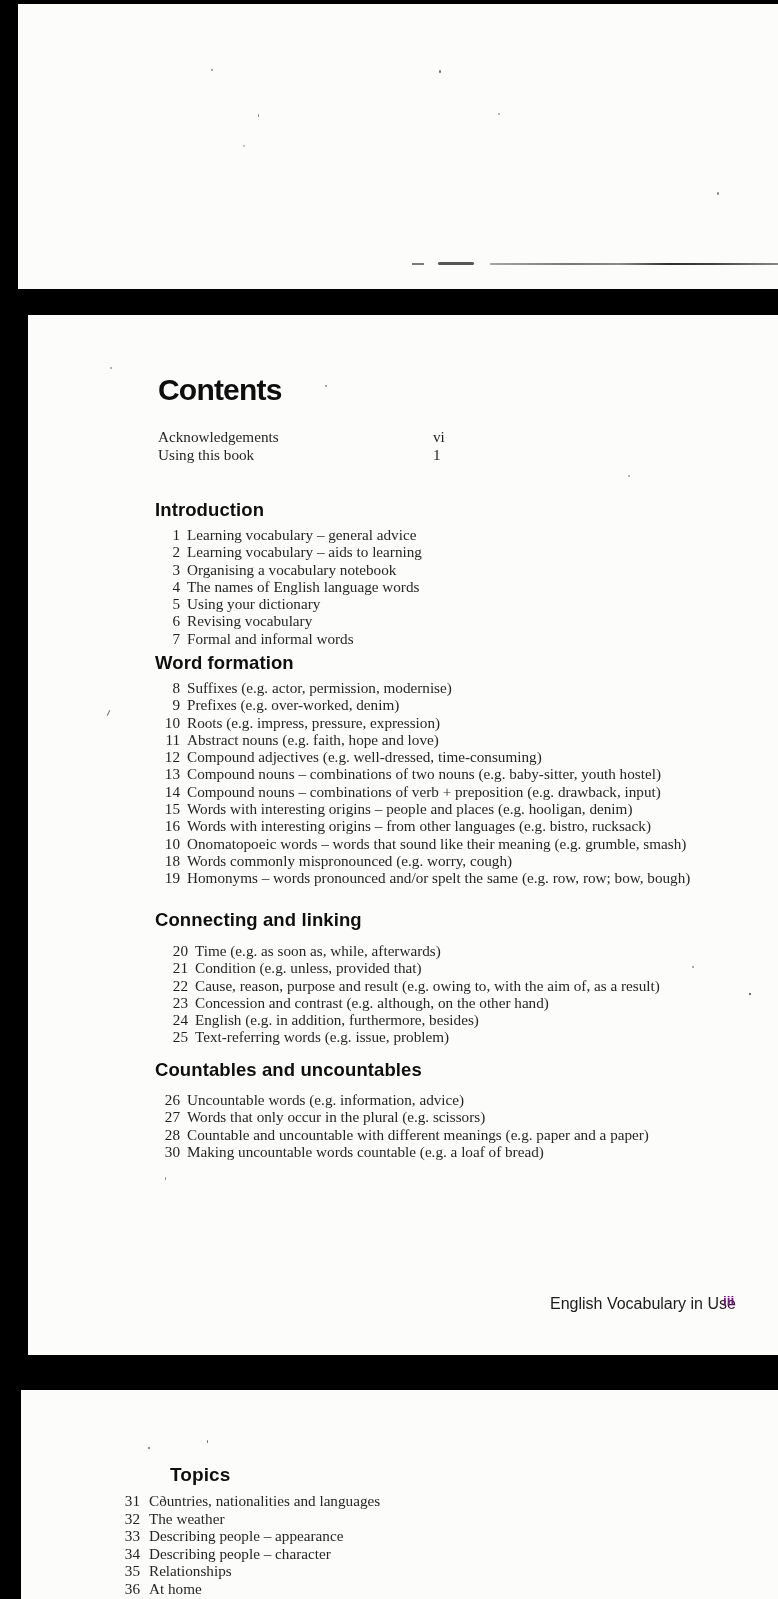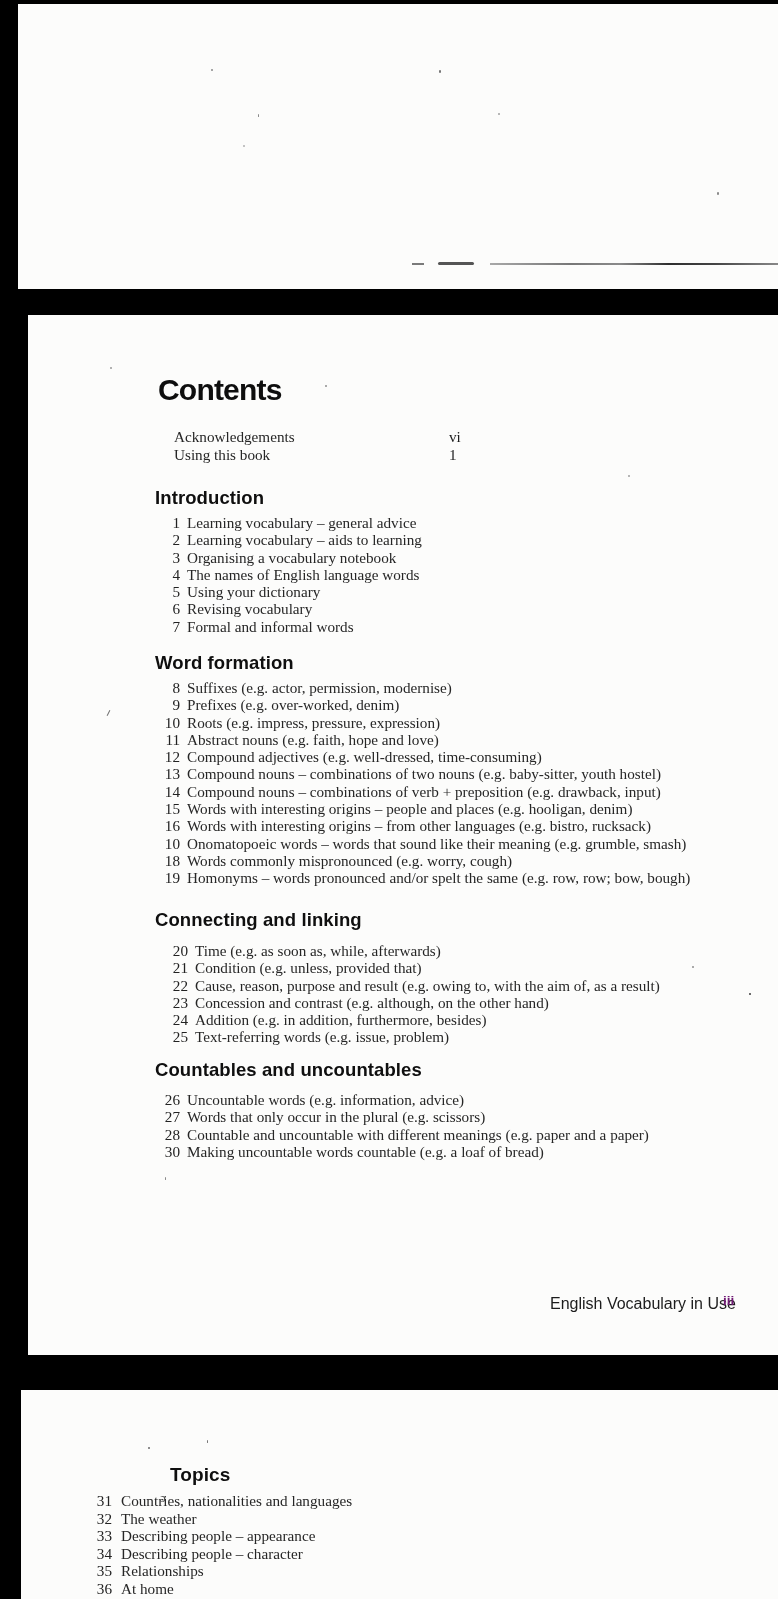--- a/index.html
+++ b/index.html
@@ -12,27 +12,27 @@
   #page-top{left:18px;top:4px;width:760px;height:285px;}
   #page-main{left:28px;top:315px;width:750px;height:1040px;}
   #page-bottom{left:21px;top:1390px;width:757px;height:209px;overflow:hidden;}
 
   
   .doc-title{
     position:absolute;left:130px;top:58px;margin:0;
     font-family:"Liberation Sans", sans-serif;font-weight:700;
     font-size:30px;line-height:34px;letter-spacing:-0.8px;color:#0e0e0e;
   }
-  #frontmatter{position:absolute;left:130px;top:113px;width:340px;margin-left:16px;}
+  #frontmatter{position:absolute;left:130px;top:113px;width:340px;}
   .fm-row{position:relative;height:17.6px;line-height:17.6px;
     font-size:15.2px;color:#262626;}
   .fm-page{position:absolute;left:275px;top:0;color:#1d1d1d;}
 
   .toc-section{position:absolute;left:0;right:0;}
-  #p1sections .toc-section:nth-child(1){top:172px;}
+  #p1sections .toc-section:nth-child(1){top:184px;}
   #p1sections .toc-section:nth-child(2){top:337px;}
   #p1sections .toc-section:nth-child(3){top:594px;}
   #p1sections .toc-section:nth-child(4){top:744px;}
   .sec-heading{
     font-family:"Liberation Sans", sans-serif;font-weight:700;
     font-size:18.5px;line-height:22px;color:#0f0f0f;margin-left:127px;
     letter-spacing:0.1px;
   }
   .sec-items{margin-top:5px;}
   #p1sections .toc-section:nth-child(3) .sec-items{margin-top:11px;padding-left:8px;}
@@ -51,21 +51,21 @@
   }
   .folio{
     position:absolute;left:695px;top:978px;
     font-family:Liberation Sans, sans-serif;font-weight:700;
     font-size:13.5px;color:#701a75;
   }
 
   
   #p2sections .toc-section{top:73px;}
   #page-bottom .sec-heading{margin-left:149px;font-size:19px;line-height:24px;}
-  #page-bottom .toc-row{padding-left:71px;height:17.5px;line-height:17.5px;}
+  #page-bottom .toc-row{padding-left:99px;height:17.5px;line-height:17.5px;}
   #page-bottom .toc-num{width:20px;}
   #page-bottom .toc-text{margin-left:9px;}
   .stray-mark{
     position:absolute;left:139px;top:100px;font-size:13px;color:#4a4a4a;
   }
 
   
   .spk{position:absolute;background:#8a8a8a;width:2px;height:2px;border-radius:1px;}
   .dash{position:absolute;height:2px;background:#7a7a7a;}
   .blob{position:absolute;height:3px;background:#555;border-radius:2px;}
@@ -199,21 +199,21 @@
           <div class="toc-row">
             <span class="toc-num">22</span>
             <span class="toc-text">Cause, reason, purpose and result (e.g. owing to, with the aim of, as a result)</span>
           </div>
           <div class="toc-row">
             <span class="toc-num">23</span>
             <span class="toc-text">Concession and contrast (e.g. although, on the other hand)</span>
           </div>
           <div class="toc-row">
             <span class="toc-num">24</span>
-            <span class="toc-text">Addition (e.g. in addition, furthermore, besides)</span>
+            <span class="toc-text">English (e.g. in addition, furthermore, besides)</span>
           </div>
           <div class="toc-row">
             <span class="toc-num">25</span>
             <span class="toc-text">Text-referring words (e.g. issue, problem)</span>
           </div>
         </div>
       </div>
       <div class="toc-section">
         <div class="sec-heading">Countables and uncountables</div>
         <div class="sec-items">

